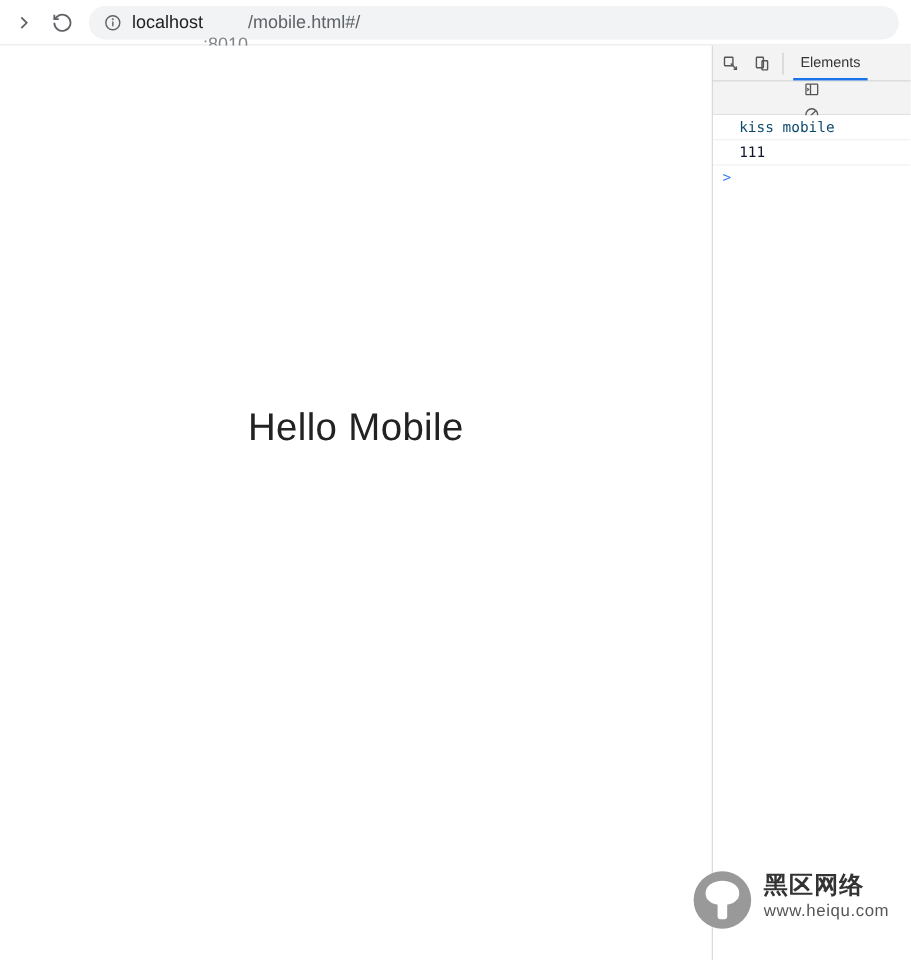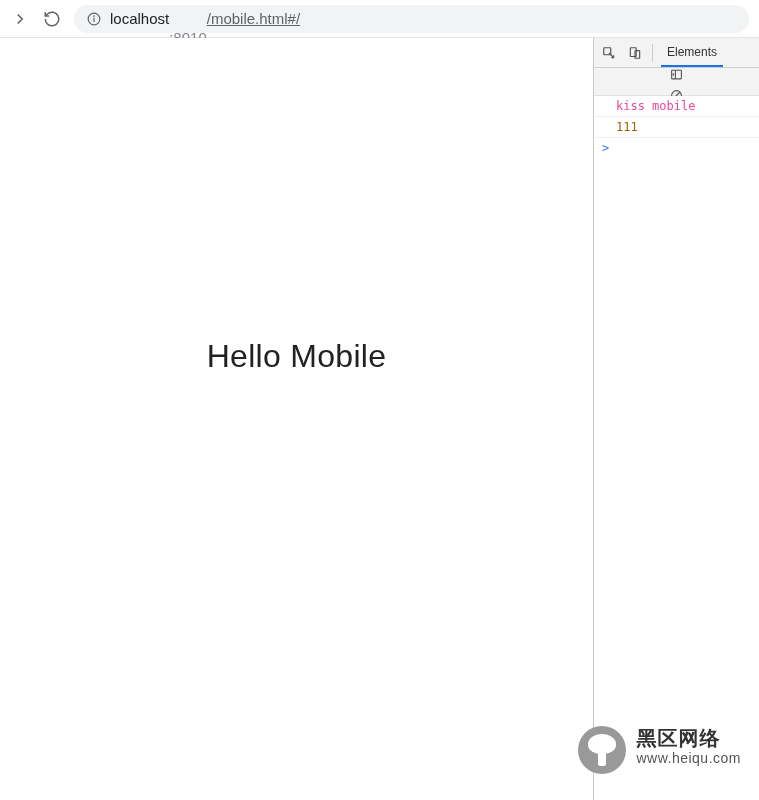--- a/index.html
+++ b/index.html
@@ -56,21 +56,21 @@
       height: 16px;
       display: flex;
       align-items: center;
       justify-content: center;
       color: #5f6368;
       font-size: 14px;
     }
     .url-text { display: flex; align-items: center; }
     .url-host { color: #202124; }
     .url-port { color: #80868b; margin-top: 37px; }
-    .url-path { color: #5f6368; text-decoration: underline; }
+    .url-path { color: #5f6368; }
 
     
     .main-area {
       display: flex;
       height: calc(100% - 38px);
     }
     .page-content {
       flex: 1;
       display: flex;
       align-items: center;
@@ -151,23 +151,23 @@
       flex: 1;
       background: #fff;
       font-family: Menlo, Consolas, monospace;
       font-size: 12px;
       overflow: hidden;
     }
     .console-row {
       padding: 3px 10px 3px 22px;
       border-bottom: 1px solid #f0f0f0;
       white-space: nowrap;
-      color: #ec4899;
-    }
-    .console-row.num { color: #a16207; }
+      color: #0c4a6e;
+    }
+    .console-row.num { color: #0f172a; }
     .console-prompt {
       color: #367cf1;
       padding: 3px 8px;
       font-size: 12px;
     }
 
     
     .watermark {
       position: absolute;
       bottom: 26px;

